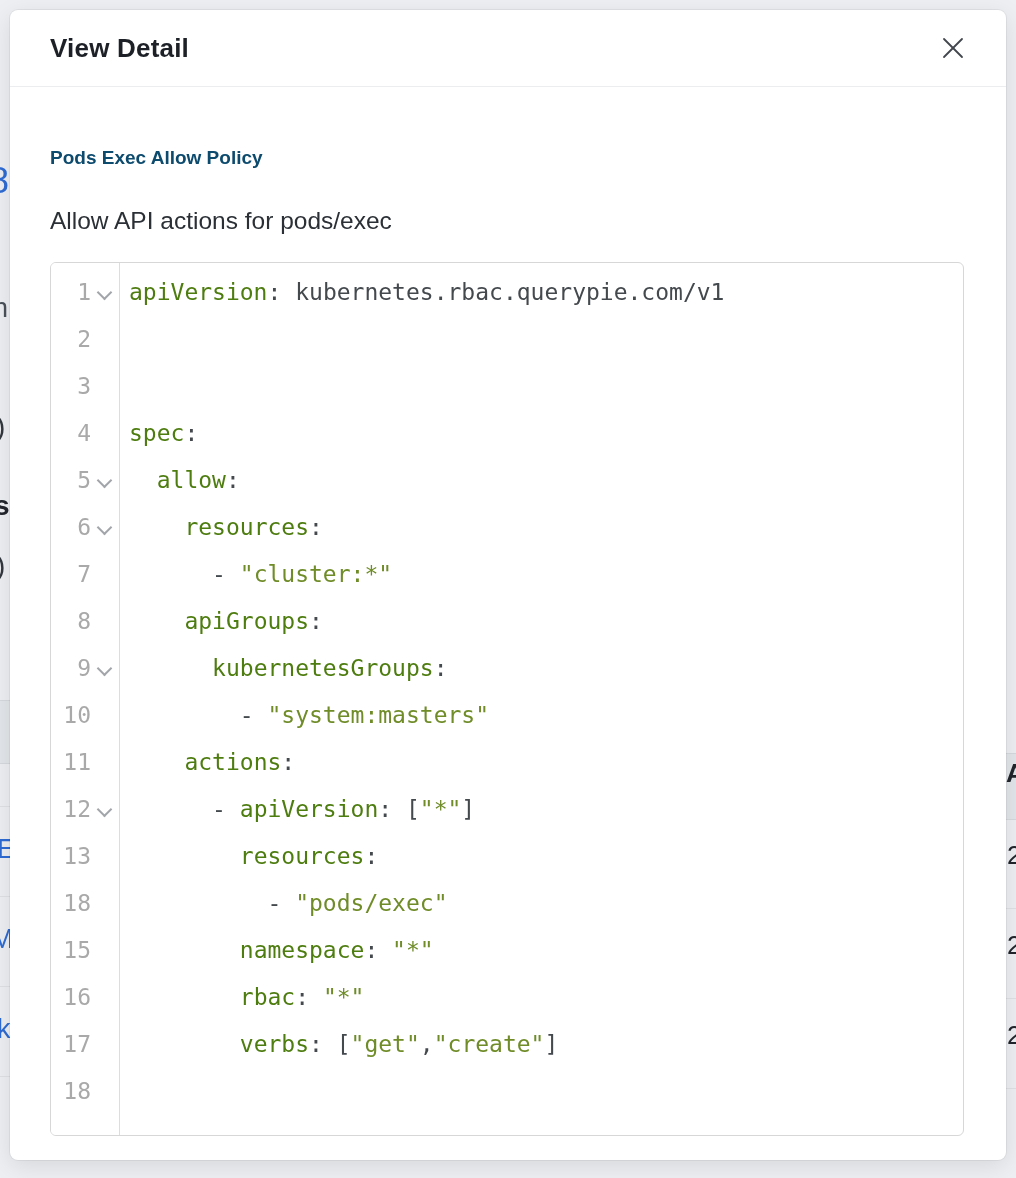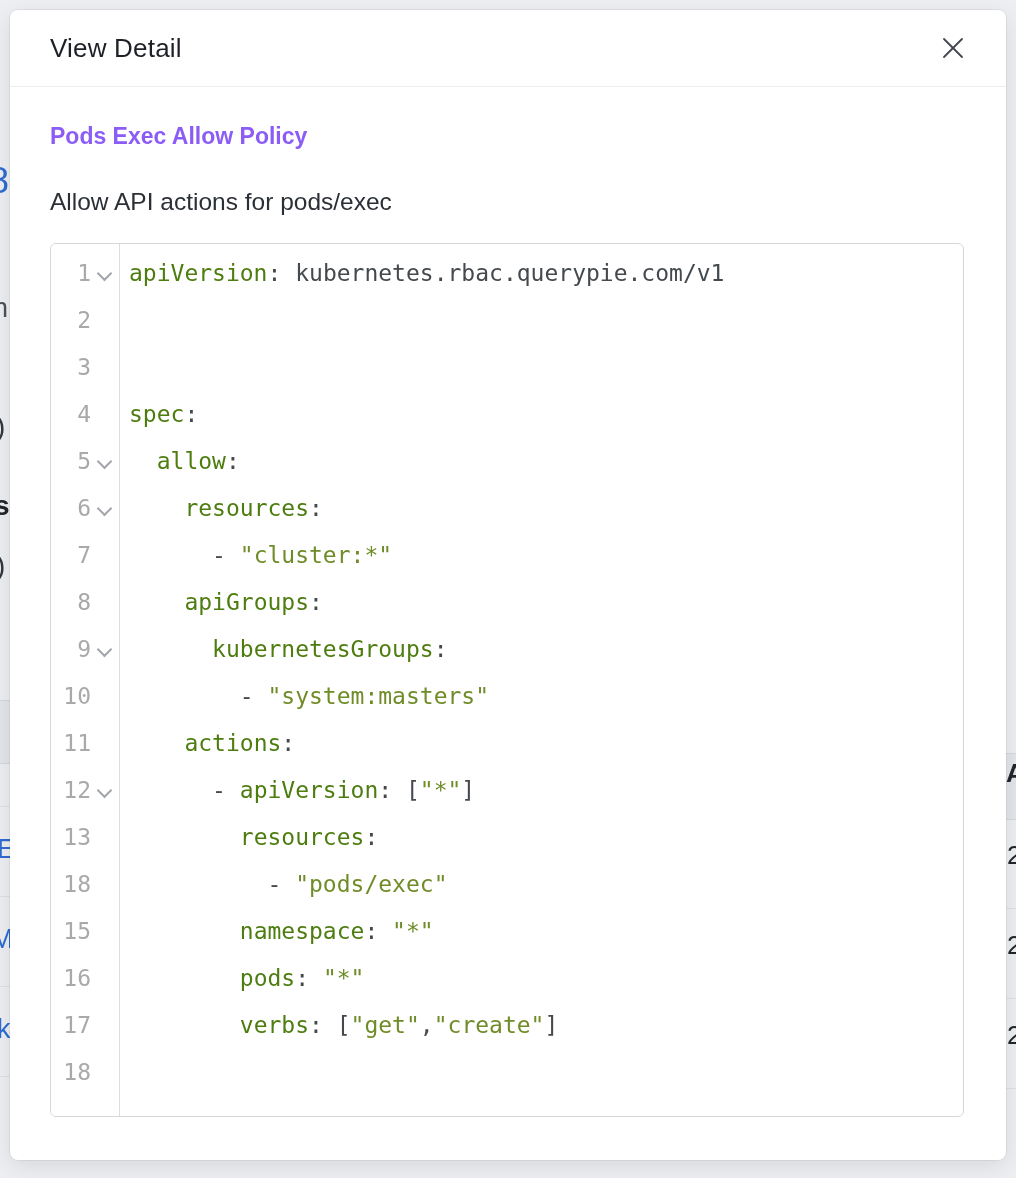--- a/index.html
+++ b/index.html
@@ -28,26 +28,26 @@
   .rl{left:0;width:10px;} .rr{left:1006px;width:10px;}
   #rl1{top:806px;} #rl2{top:896px;} #rl3{top:986px;} #rl4{top:1076px;}
   #rr1{top:908px;} #rr2{top:998px;} #rr3{top:1088px;}
 
   
   .modal{position:absolute;left:10px;top:10px;width:996px;height:1150px;
          background:#ffffff;border-radius:8px;
          box-shadow:0 6px 24px rgba(0,0,0,.10),0 0 0 1px rgba(0,0,0,.05);}
   .modal-header{position:relative;height:76px;border-bottom:1px solid #ebedef;
                 display:flex;align-items:center;padding:0 40px;}
-  .modal-title{font-size:26px;font-weight:400;color:#1d2127;letter-spacing:.2px;text-align:right;}
+  .modal-title{font-size:26px;font-weight:700;color:#1d2127;letter-spacing:.2px;text-align:right;}
   .close-btn{position:absolute;right:36px;top:22px;width:34px;height:34px;
              display:flex;align-items:center;justify-content:center;
              background:none;border:none;cursor:pointer;padding:0;}
   .modal-body{padding:0 40px;}
-  .policy-name{margin-top:36px;font-size:23px;font-weight:700;color:#8b5cf6;}
+  .policy-name{margin-top:60px;font-size:19px;font-weight:700;color:#0c4a6e;}
   .policy-desc{margin-top:38px;font-size:24.5px;font-weight:400;color:#2b3036;}
 
   
   .editor{position:relative;margin-top:27px;width:912px;height:872px;
           border:1px solid #d7d7d7;border-radius:6px;background:#fff;overflow:hidden;
           font-family:"DejaVu Sans Mono",monospace;}
   .gutter-rail{position:absolute;left:0;top:0;bottom:0;width:68px;
                border-right:1px solid #dddddd;background:#ffffff;}
   .lines{position:relative;padding-top:6px;}
   .line-row{display:flex;height:47px;line-height:47px;font-size:23px;}
@@ -167,21 +167,21 @@
             <div class="line-row">
               <div class="gutter-cell"><span class="lnum">18</span></div>
               <pre class="code-cell"><span class="tok-p">          - </span><span class="tok-str">"pods/exec"</span></pre>
             </div>
             <div class="line-row">
               <div class="gutter-cell"><span class="lnum">15</span></div>
               <pre class="code-cell"><span class="tok-p">        </span><span class="tok-key">namespace</span><span class="tok-p">: </span><span class="tok-str">"*"</span></pre>
             </div>
             <div class="line-row">
               <div class="gutter-cell"><span class="lnum">16</span></div>
-              <pre class="code-cell"><span class="tok-p">        </span><span class="tok-key">pods</span><span class="tok-p">: </span><span class="tok-str">"*"</span></pre>
+              <pre class="code-cell"><span class="tok-p">        </span><span class="tok-key">rbac</span><span class="tok-p">: </span><span class="tok-str">"*"</span></pre>
             </div>
             <div class="line-row">
               <div class="gutter-cell"><span class="lnum">17</span></div>
               <pre class="code-cell"><span class="tok-p">        </span><span class="tok-key">verbs</span><span class="tok-p">: [</span><span class="tok-str">"get"</span><span class="tok-p">,</span><span class="tok-str">"create"</span><span class="tok-p">]</span></pre>
             </div>
             <div class="line-row">
               <div class="gutter-cell"><span class="lnum">18</span></div>
               <pre class="code-cell"></pre>
             </div>
           </div>

